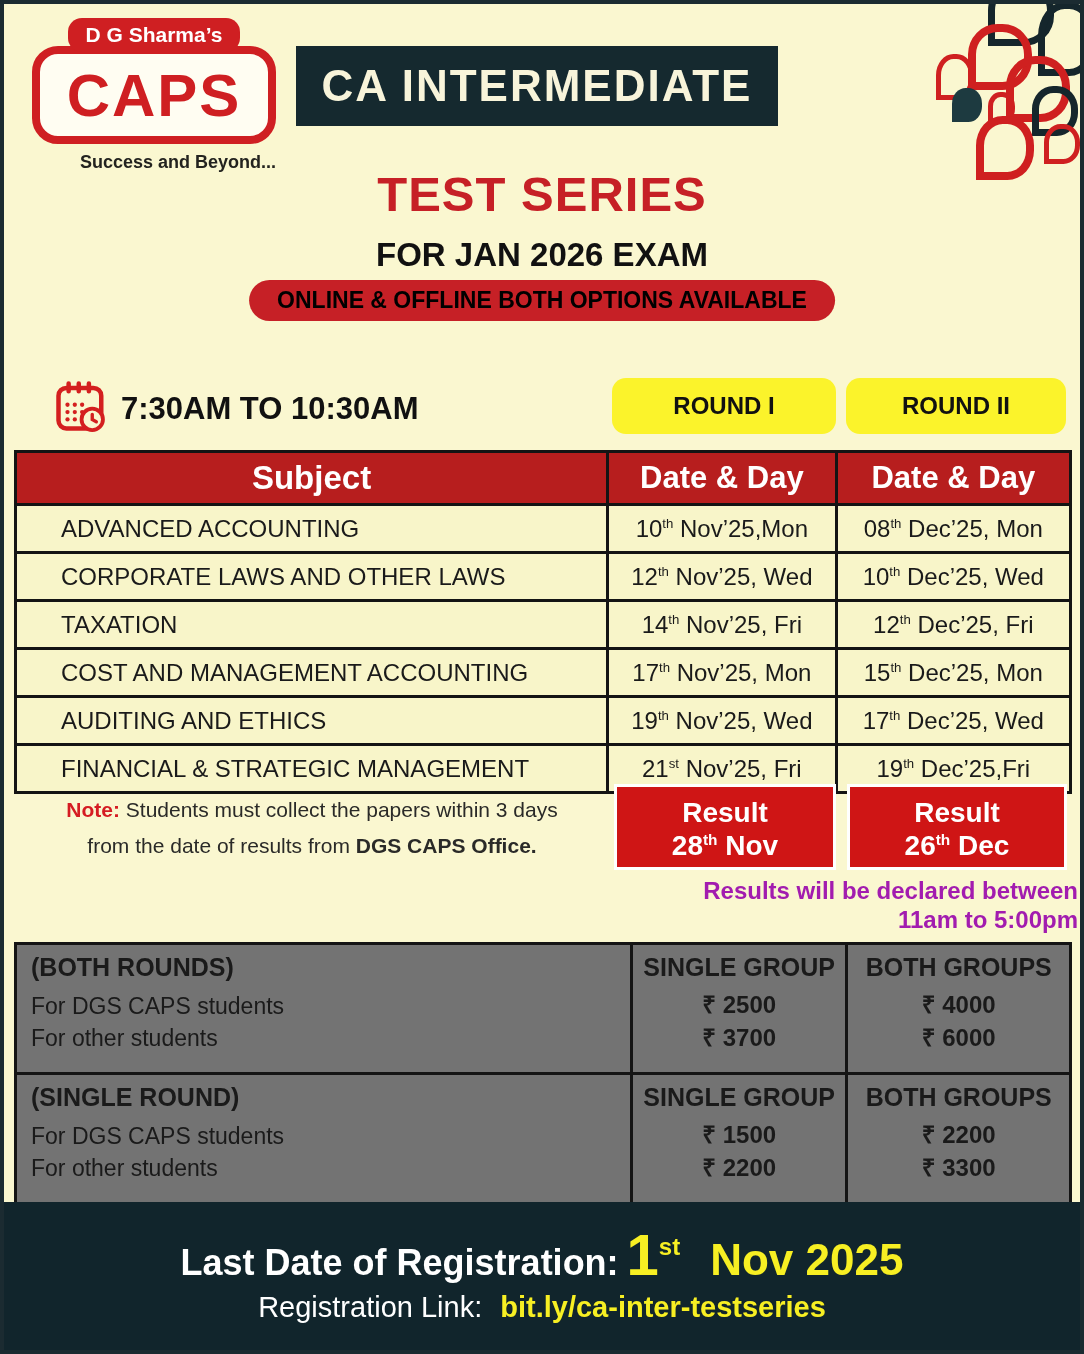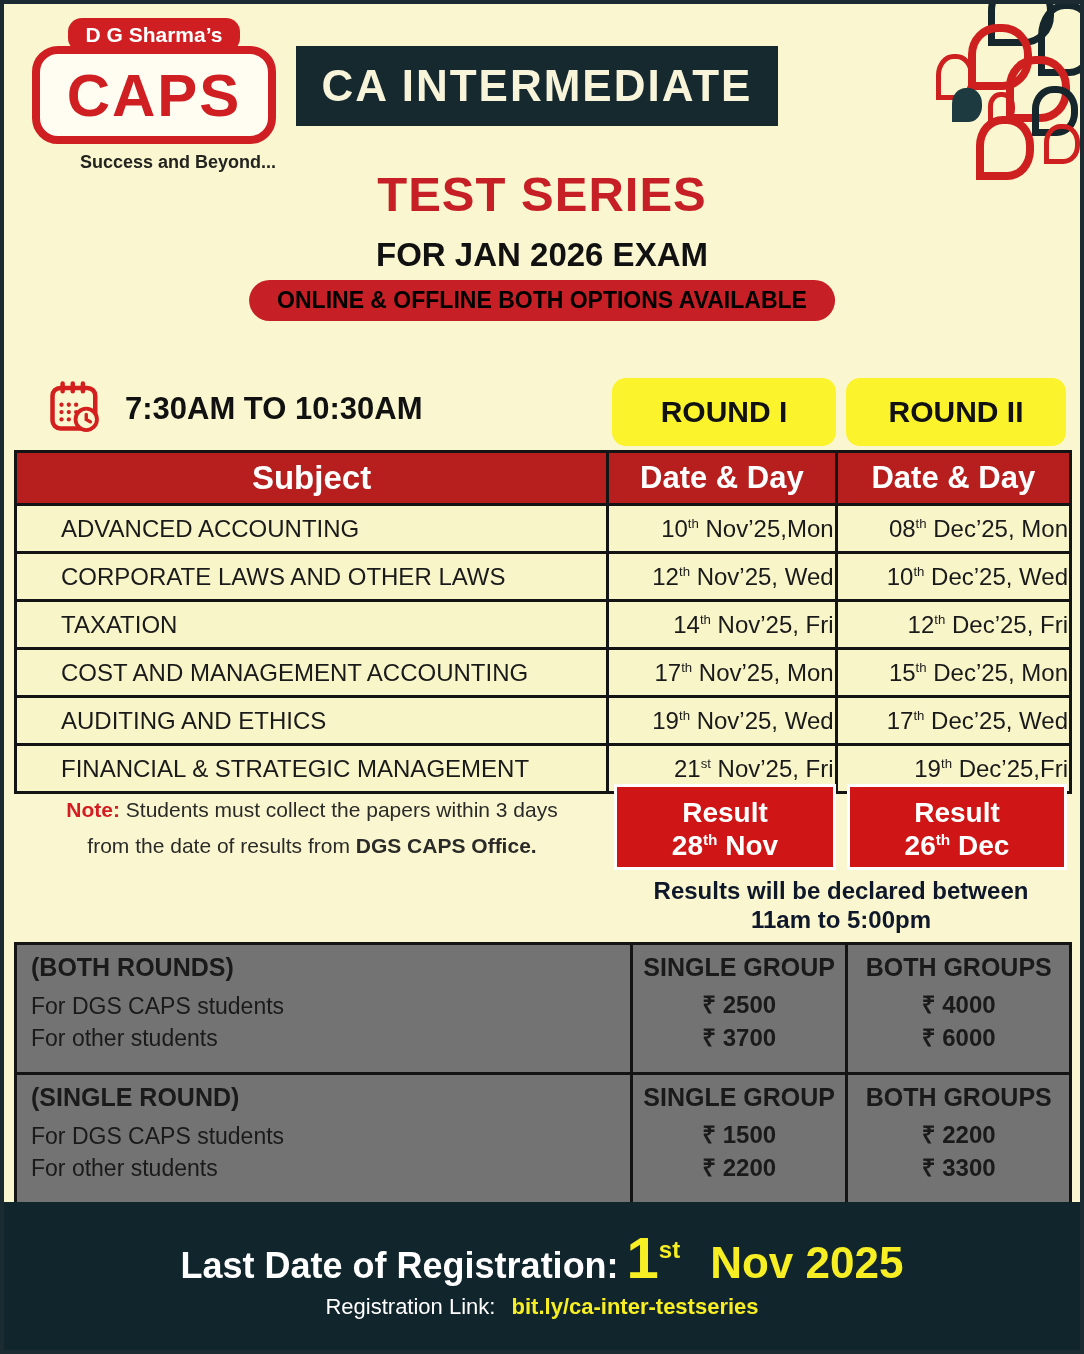--- a/index.html
+++ b/index.html
@@ -32,67 +32,67 @@
 
   
   .deco{right:0;top:0;width:170px;height:188px;}
   .leaf{position:absolute;box-sizing:border-box;border-radius:46% 46% 46% 0;}
   .o-red{border:8px solid #cf2020;}
   .o-red-s{border:5px solid #cf2020;}
   .o-dark{border:7px solid #15262c;}
   .f-teal{background:#1d3a40;}
 
   
-  .time-row{left:44px;top:376px;display:flex;align-items:center;gap:23px;}
+  .time-row{left:50px;top:376px;display:flex;align-items:center;gap:13px;}
   .time-text{font-weight:800;font-size:31px;color:#111;}
-  .round-box{background:#fbf32b;border-radius:14px;height:68px;display:flex;
-    align-items:center;justify-content:center;font-weight:800;font-size:30px;color:#111;}
+  .round-box{background:#fbf32b;border-radius:14px;height:56px;display:flex;
+    align-items:center;justify-content:center;font-weight:800;font-size:24px;color:#111;}
   .round1{left:608px;top:374px;width:224px;}
   .round2{left:842px;top:374px;width:220px;}
 
   
   .sched{left:10px;top:446px;width:1058px;border-collapse:collapse;}
   .sched th,.sched td{border:3px solid #141414;}
   .sched th{background:#b71e1e;color:#fff;height:48px;font-size:31px;font-weight:bold;}
   .sched th.subj{font-size:33px;}
   .sched td{height:43px;background:#f8f5c9;font-size:24px;}
   .sched td.subj{padding-left:44px;text-align:left;}
-  .sched td.date{text-align:right;}
+  .sched td.date{text-align:center;}
 
   
   .note{left:8px;top:788px;width:600px;text-align:center;font-size:21px;line-height:36px;color:#2a2a28;}
   .note .lbl{color:#d51c22;font-weight:800;}
   .note b{font-weight:800;}
   .note .line3{font-weight:800;font-size:21px;color:#1c1c1a;}
 
   
   .result-box{background:#cf1515;border:3px solid #fff;color:#fff;text-align:center;
     font-weight:800;font-size:28px;line-height:33px;padding-top:9px;box-sizing:border-box;height:86px;}
   .res1{left:610px;top:780px;width:222px;}
   .res2{left:843px;top:780px;width:220px;}
-  .declare{left:600px;top:872px;width:474px;text-align:center;font-weight:800;font-size:24px;line-height:29px;color:#0f172a;}
+  .declare{left:600px;top:872px;width:474px;text-align:right;font-weight:800;font-size:24px;line-height:29px;color:#a21caf;}
 
   
   .price{left:10px;top:938px;width:1058px;border-collapse:collapse;}
   .price td{border:3px solid #141414;background:#737373;vertical-align:top;height:118px;}
   .price td.desc{padding:8px 0 0 14px;text-align:left;}
   .price td.col{text-align:center;padding-top:8px;}
   .price .ttl{font-weight:800;font-size:25px;margin-bottom:8px;}
   .price .ln{font-size:23px;line-height:32px;}
   .price .hdr{font-weight:800;font-size:25px;margin-bottom:6px;}
   .price .amt{font-weight:bold;font-size:24px;line-height:33px;}
 
   
   .footer{left:0;bottom:0;width:100%;height:148px;background:#11252c;
     display:flex;flex-direction:column;align-items:center;justify-content:center;gap:6px;}
   .f-line1{color:#fff;font-weight:800;font-size:36px;display:flex;align-items:baseline;}
   .f-day{color:#f7ef23;font-weight:800;font-size:58px;margin-left:8px;line-height:0.9;}
   .f-day sup{font-size:24px;}
   .f-rest{color:#f7ef23;font-weight:800;font-size:44px;margin-left:30px;}
-  .f-line2{color:#fff;font-size:22px;}
+  .f-line2{color:#fff;font-size:29px;}
   .f-link{color:#f7ef23;font-weight:bold;margin-left:10px;}
 </style>
 </head>
 <body>
 
 <div class="poster">
 
   <div class="abs logo-wrap">
     <div class="logo-pill">D G Sharma’s</div>
     <div class="logo-box">

